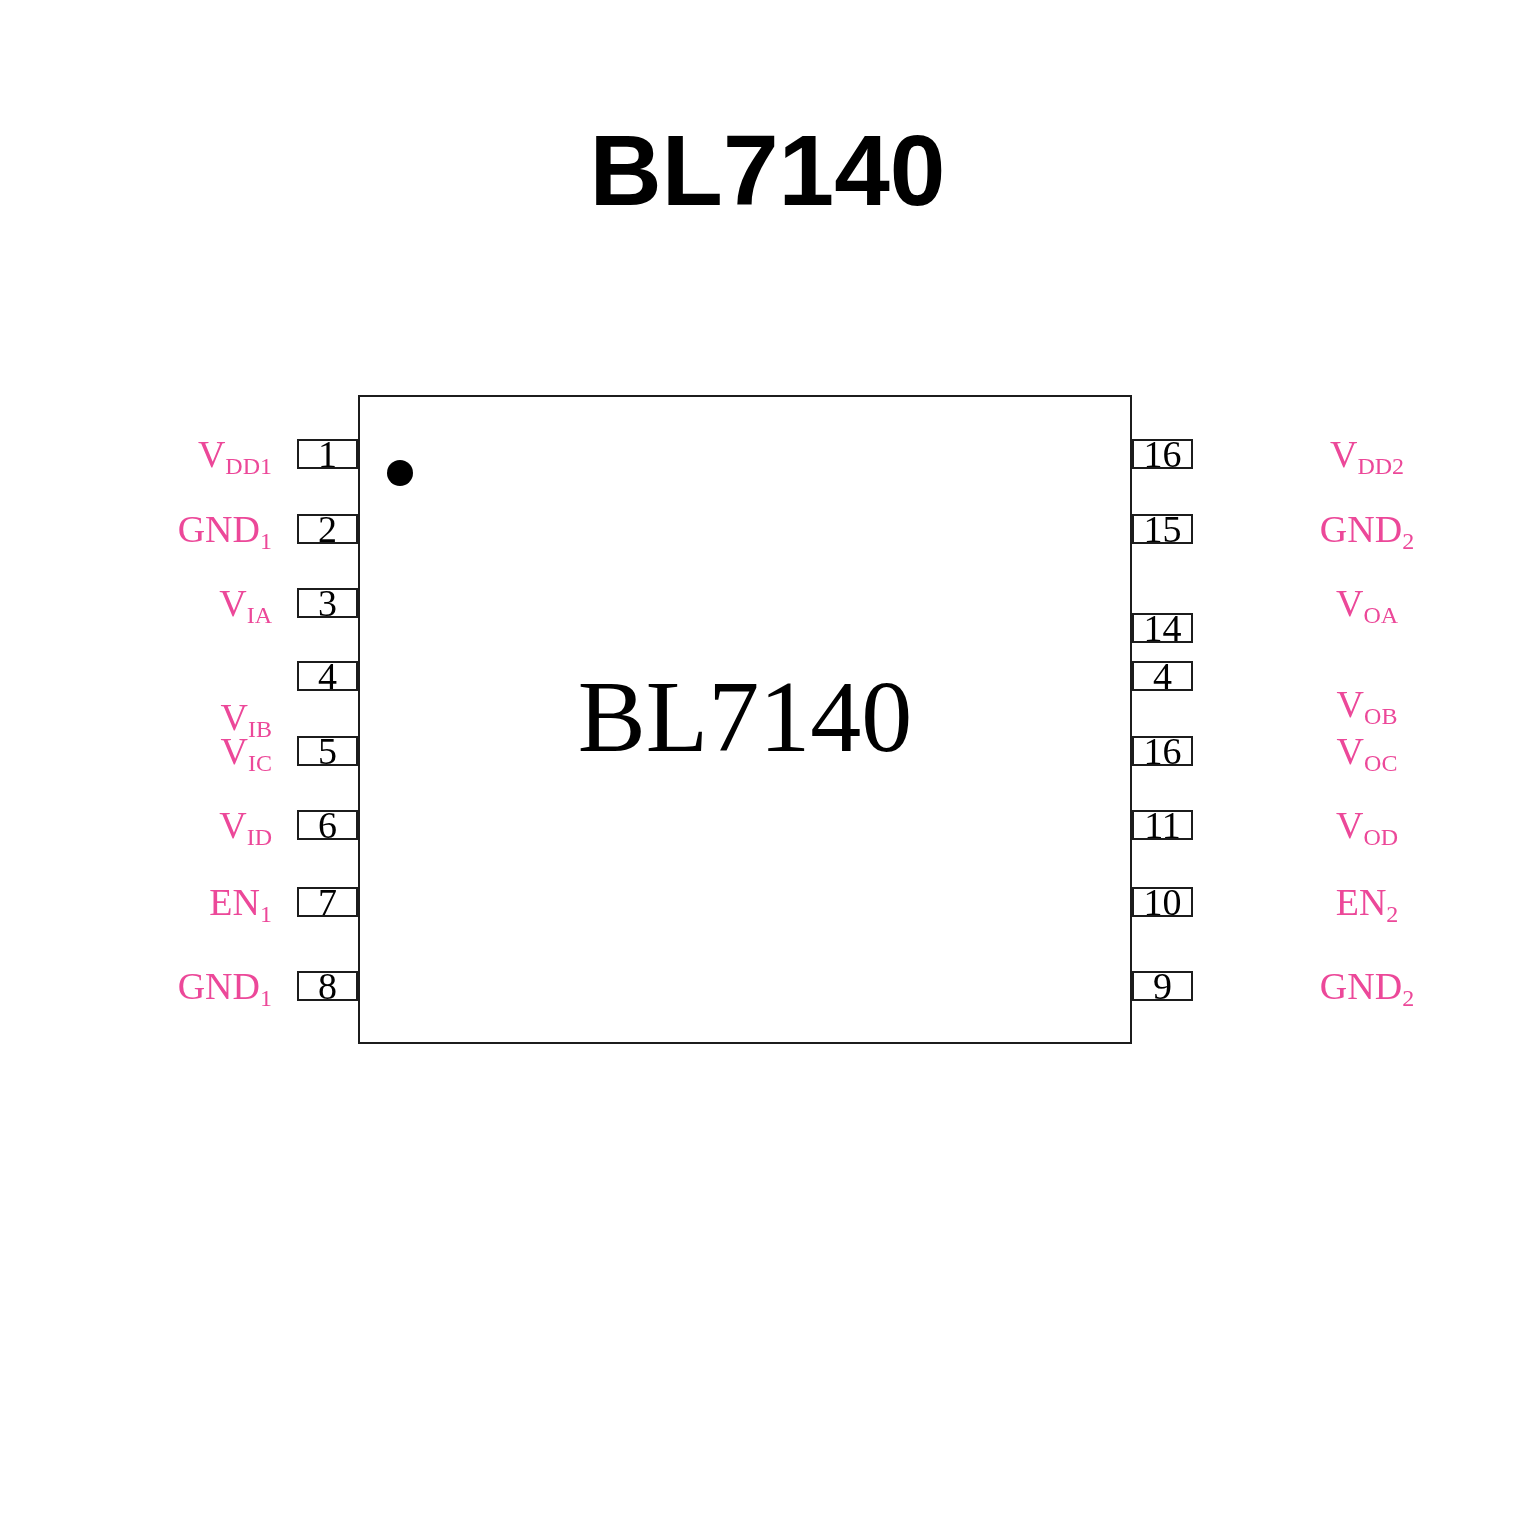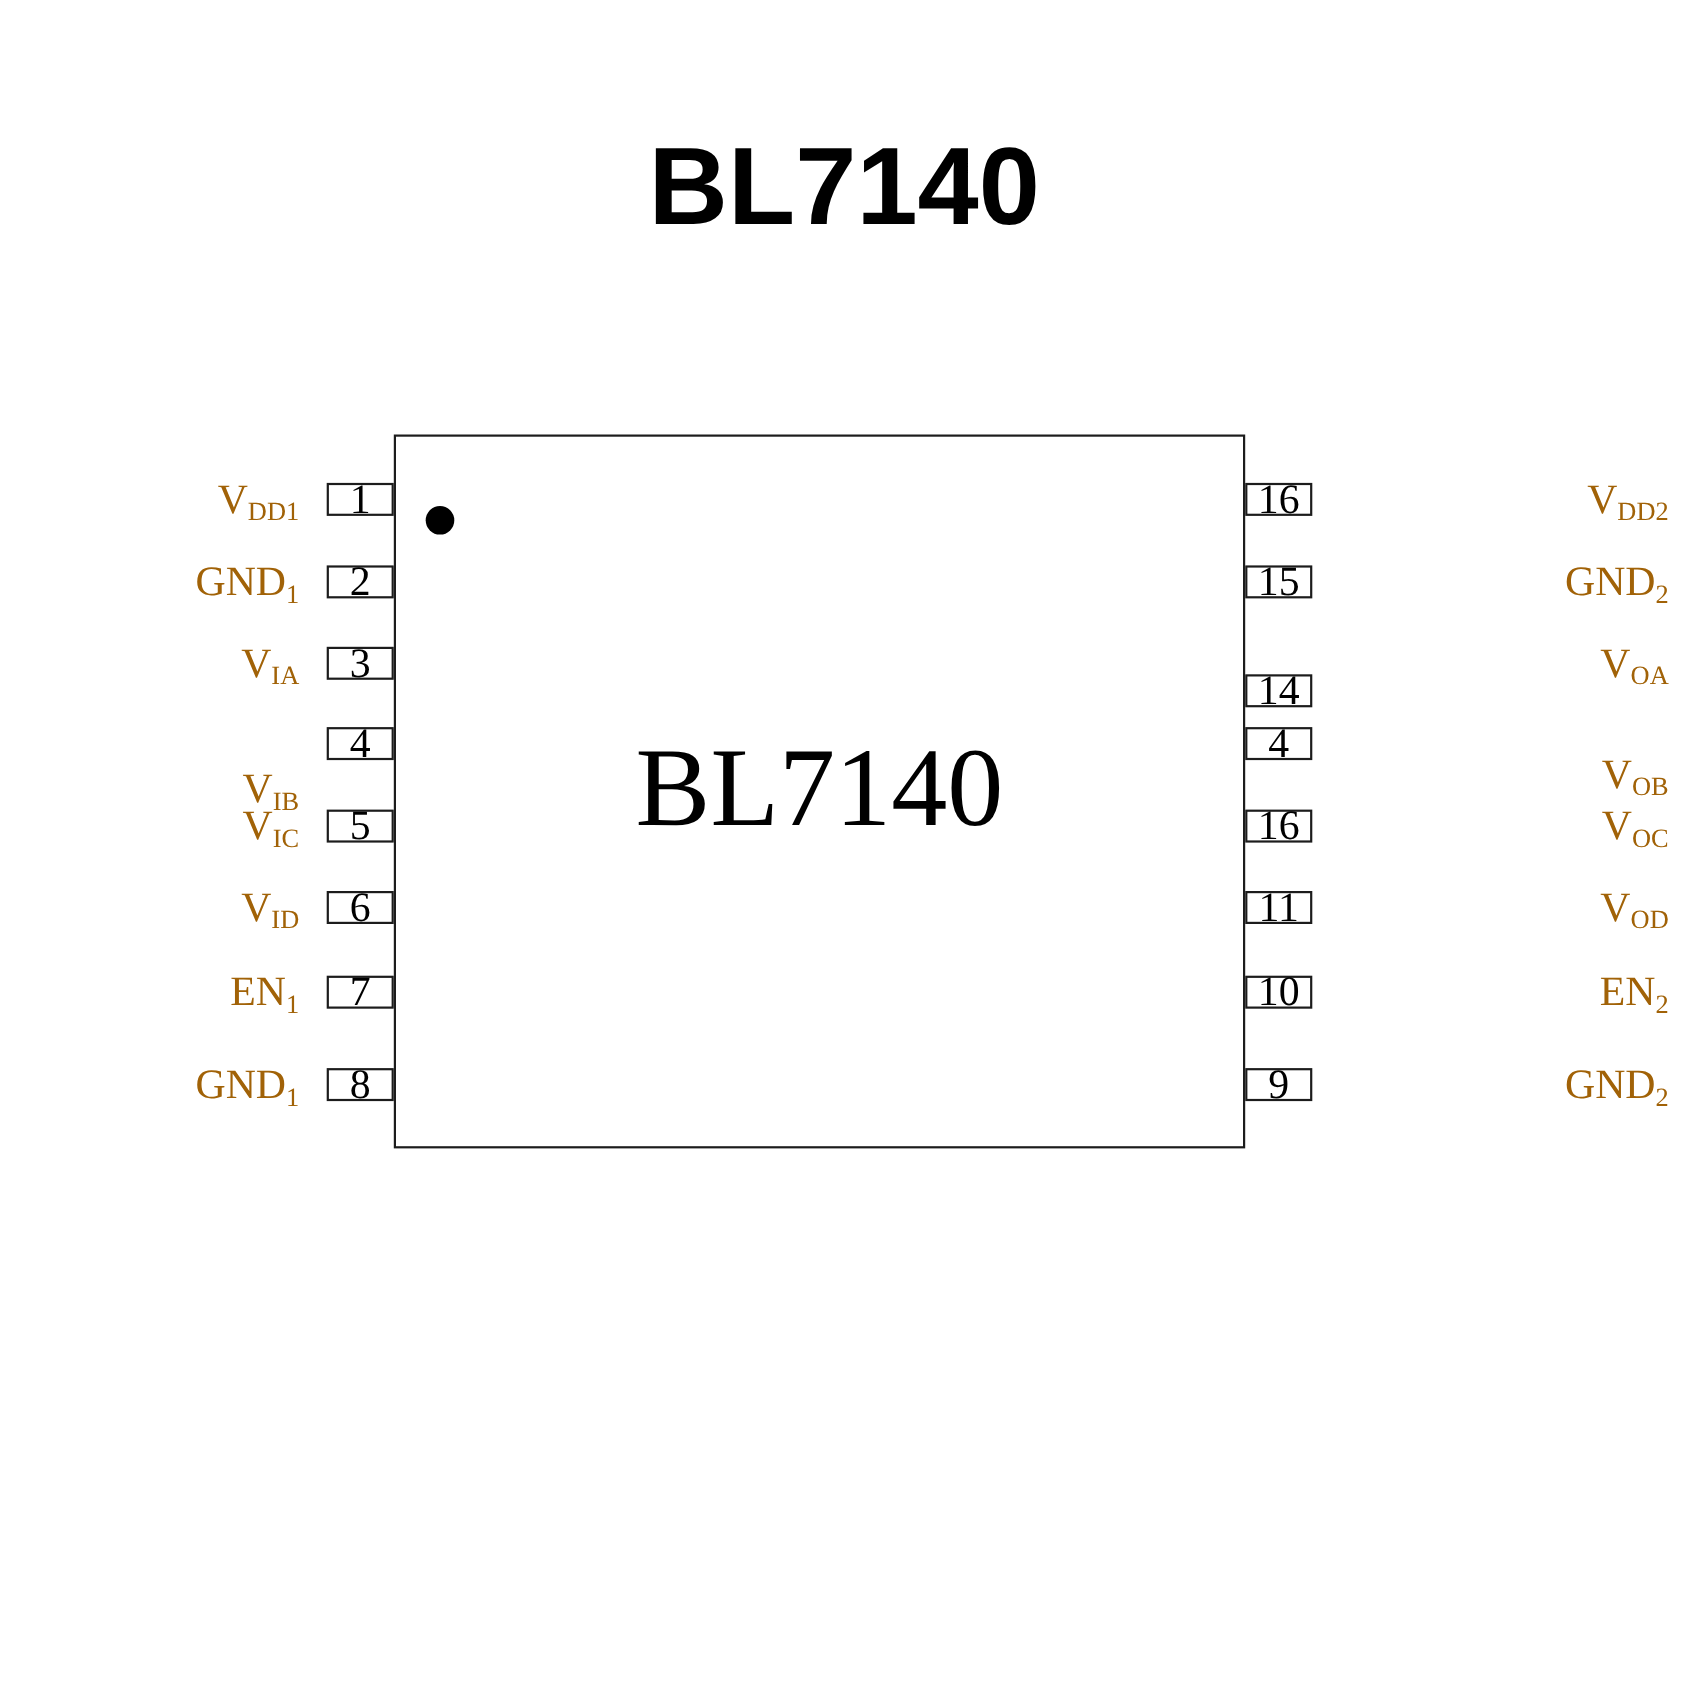--- a/index.html
+++ b/index.html
@@ -78,24 +78,24 @@
     line-height: 26px;
     color: #000000;
   }
   .pin-label {
     position: absolute;
     height: 30px;
     font-family: "Liberation Serif", serif;
     font-size: 38px;
     line-height: 30px;
     white-space: nowrap;
-    color: #a16207;
+    color: #ec4899;
   }
   .pin-label.left  { left: 40px;  width: 232px; text-align: right; }
-  .pin-label.right { left: 1217px; width: 300px; text-align: right; }
+  .pin-label.right { left: 1217px; width: 300px; text-align: center; }
   .pin-label .sub {
     font-size: 24px;
     line-height: 1;
     vertical-align: -7px;
   }
 </style>
 </head>
 <body>
 
 <div id="page">

